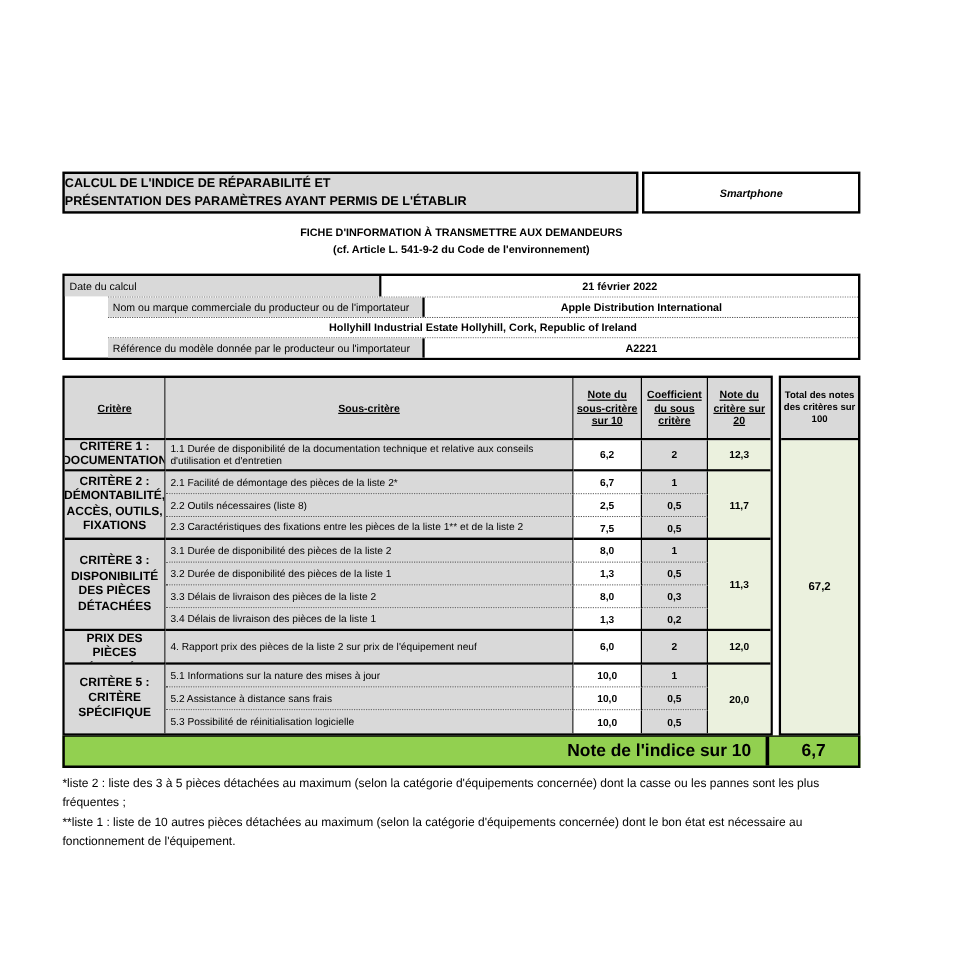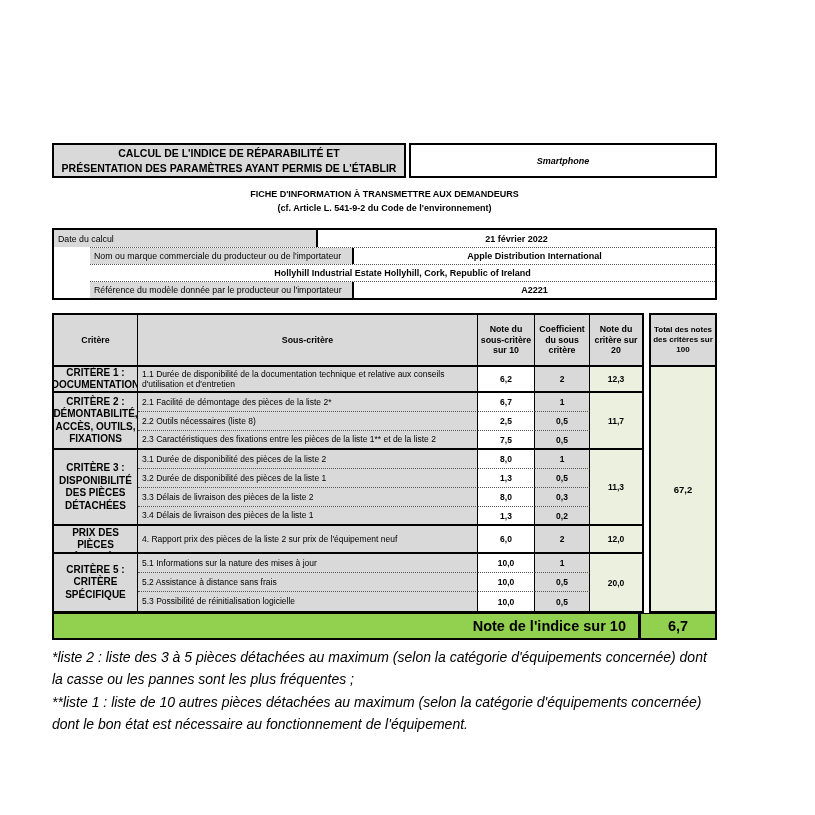--- a/index.html
+++ b/index.html
@@ -3,21 +3,21 @@
 <meta charset="utf-8">
 <style>
   * { margin:0; padding:0; box-sizing:border-box; }
   html,body { background:#fff; }
   body { font-family:"Liberation Sans", sans-serif; color:#000; }
   .page { position:relative; width:815px; height:815px; background:#fff; overflow:hidden; }
   .doc { position:absolute; left:52px; top:143px; width:665px; }
 
   
   .title-row { display:flex; height:35px; }
-  .title-box { width:354px; background:#D9D9D9; border:2px solid #000; display:flex; flex-direction:column; justify-content:center; text-align:center; font-weight:bold; font-size:10.5px; line-height:1.35; }
+  .title-box { width:480px; background:#D9D9D9; border:2px solid #000; display:flex; flex-direction:column; justify-content:center; font-weight:bold; font-size:10.5px; line-height:1.35; }
   .type-box { flex:1; margin-left:3px; border:2px solid #000; background:#fff; display:flex; align-items:center; justify-content:center; font-weight:bold; font-style:italic; font-size:9px; }
 
   
   .subtitle { margin-top:10px; text-align:center; font-weight:bold; font-size:9px; line-height:1.5; }
 
   
   .info-table { margin-top:13px; border:2px solid #000; }
   .info-row { display:flex; height:17px; }
   .info-row + .info-row { border-top:1px dotted #555;margin-left:36px; }
   .info-label { width:264px; background:#D9D9D9; border-right:2px solid #000; display:flex; align-items:center; padding-left:4px; font-size:8.8px; }
@@ -29,36 +29,36 @@
     grid-template-columns:84px 340px 57px 55px 52px;
     grid-template-rows:52px 26px 19px 19px 19px 19px 19px 19px 19px 28px 19px 19px 19px; }
   .spacer { width:5px; }
   .total-col { width:68px; border:2px solid #000; display:flex; flex-direction:column; }
   .total-head { height:52px; background:#D9D9D9; border-bottom:2px solid #000; display:flex; align-items:center; justify-content:center; text-align:center; font-weight:bold; font-size:8px; line-height:1.25; padding:1px 2px; }
   .total-body { flex:1; background:#EBF1DE; display:flex; align-items:center; justify-content:center; font-weight:bold; font-size:9.5px; }
 
   .cell { display:flex; align-items:center; overflow:hidden; border-right:1px solid #000; font-size:8.5px; }
   .c1 { grid-column:1; } .c2 { grid-column:2; } .c3 { grid-column:3; } .c4 { grid-column:4; }
   .c5 { grid-column:5; border-right:none; }
-  .header-cell { background:#D9D9D9; font-weight:bold; justify-content:center; text-align:center; border-bottom:2px solid #000; font-size:8.8px; line-height:1.25; padding:1px 2px; }
+  .header-cell { background:#D9D9D9; font-weight:bold; justify-content:center; text-align:center; border-bottom:2px solid #000; font-size:8.8px; line-height:1.25; padding:1px 2px;text-decoration:underline; }
   .crit { background:#D9D9D9; font-weight:bold; justify-content:center; text-align:center; font-size:10px; line-height:1.25; padding:1px 0; }
   .sub { background:#D9D9D9; padding:1px 4px; line-height:1.2; }
   .n10 { background:#fff; font-weight:bold; justify-content:center;text-align:right; }
   .coef { background:#D9D9D9; font-weight:bold; justify-content:center; }
   .n20 { background:#EBF1DE; font-weight:bold; justify-content:center; }
   .dot { border-bottom:1px dotted #555; }
   .gend { border-bottom:2px solid #000; }
 
   
   .final-row { display:flex; height:27px; border:2px solid #000; border-top-width:1px; background:#92D050; }
   .final-label { width:587px; display:flex; align-items:center; justify-content:flex-end; padding-right:12px; font-weight:bold; font-size:14.5px; border-right:3px solid #000; }
   .final-value { flex:1; display:flex; align-items:center; justify-content:center; font-weight:bold; font-size:14.5px; }
 
   
-  .footnotes { margin-top:6px; font-style:italic; font-size:14px; line-height:1.6; }
+  .footnotes { margin-top:6px; font-size:10px; line-height:1.6; }
 </style>
 </head>
 <body>
 
 <div class="page">
   <div class="doc">
 
     <div class="title-row">
       <div class="title-box">
         <div>CALCUL DE L'INDICE DE RÉPARABILITÉ ET</div>

